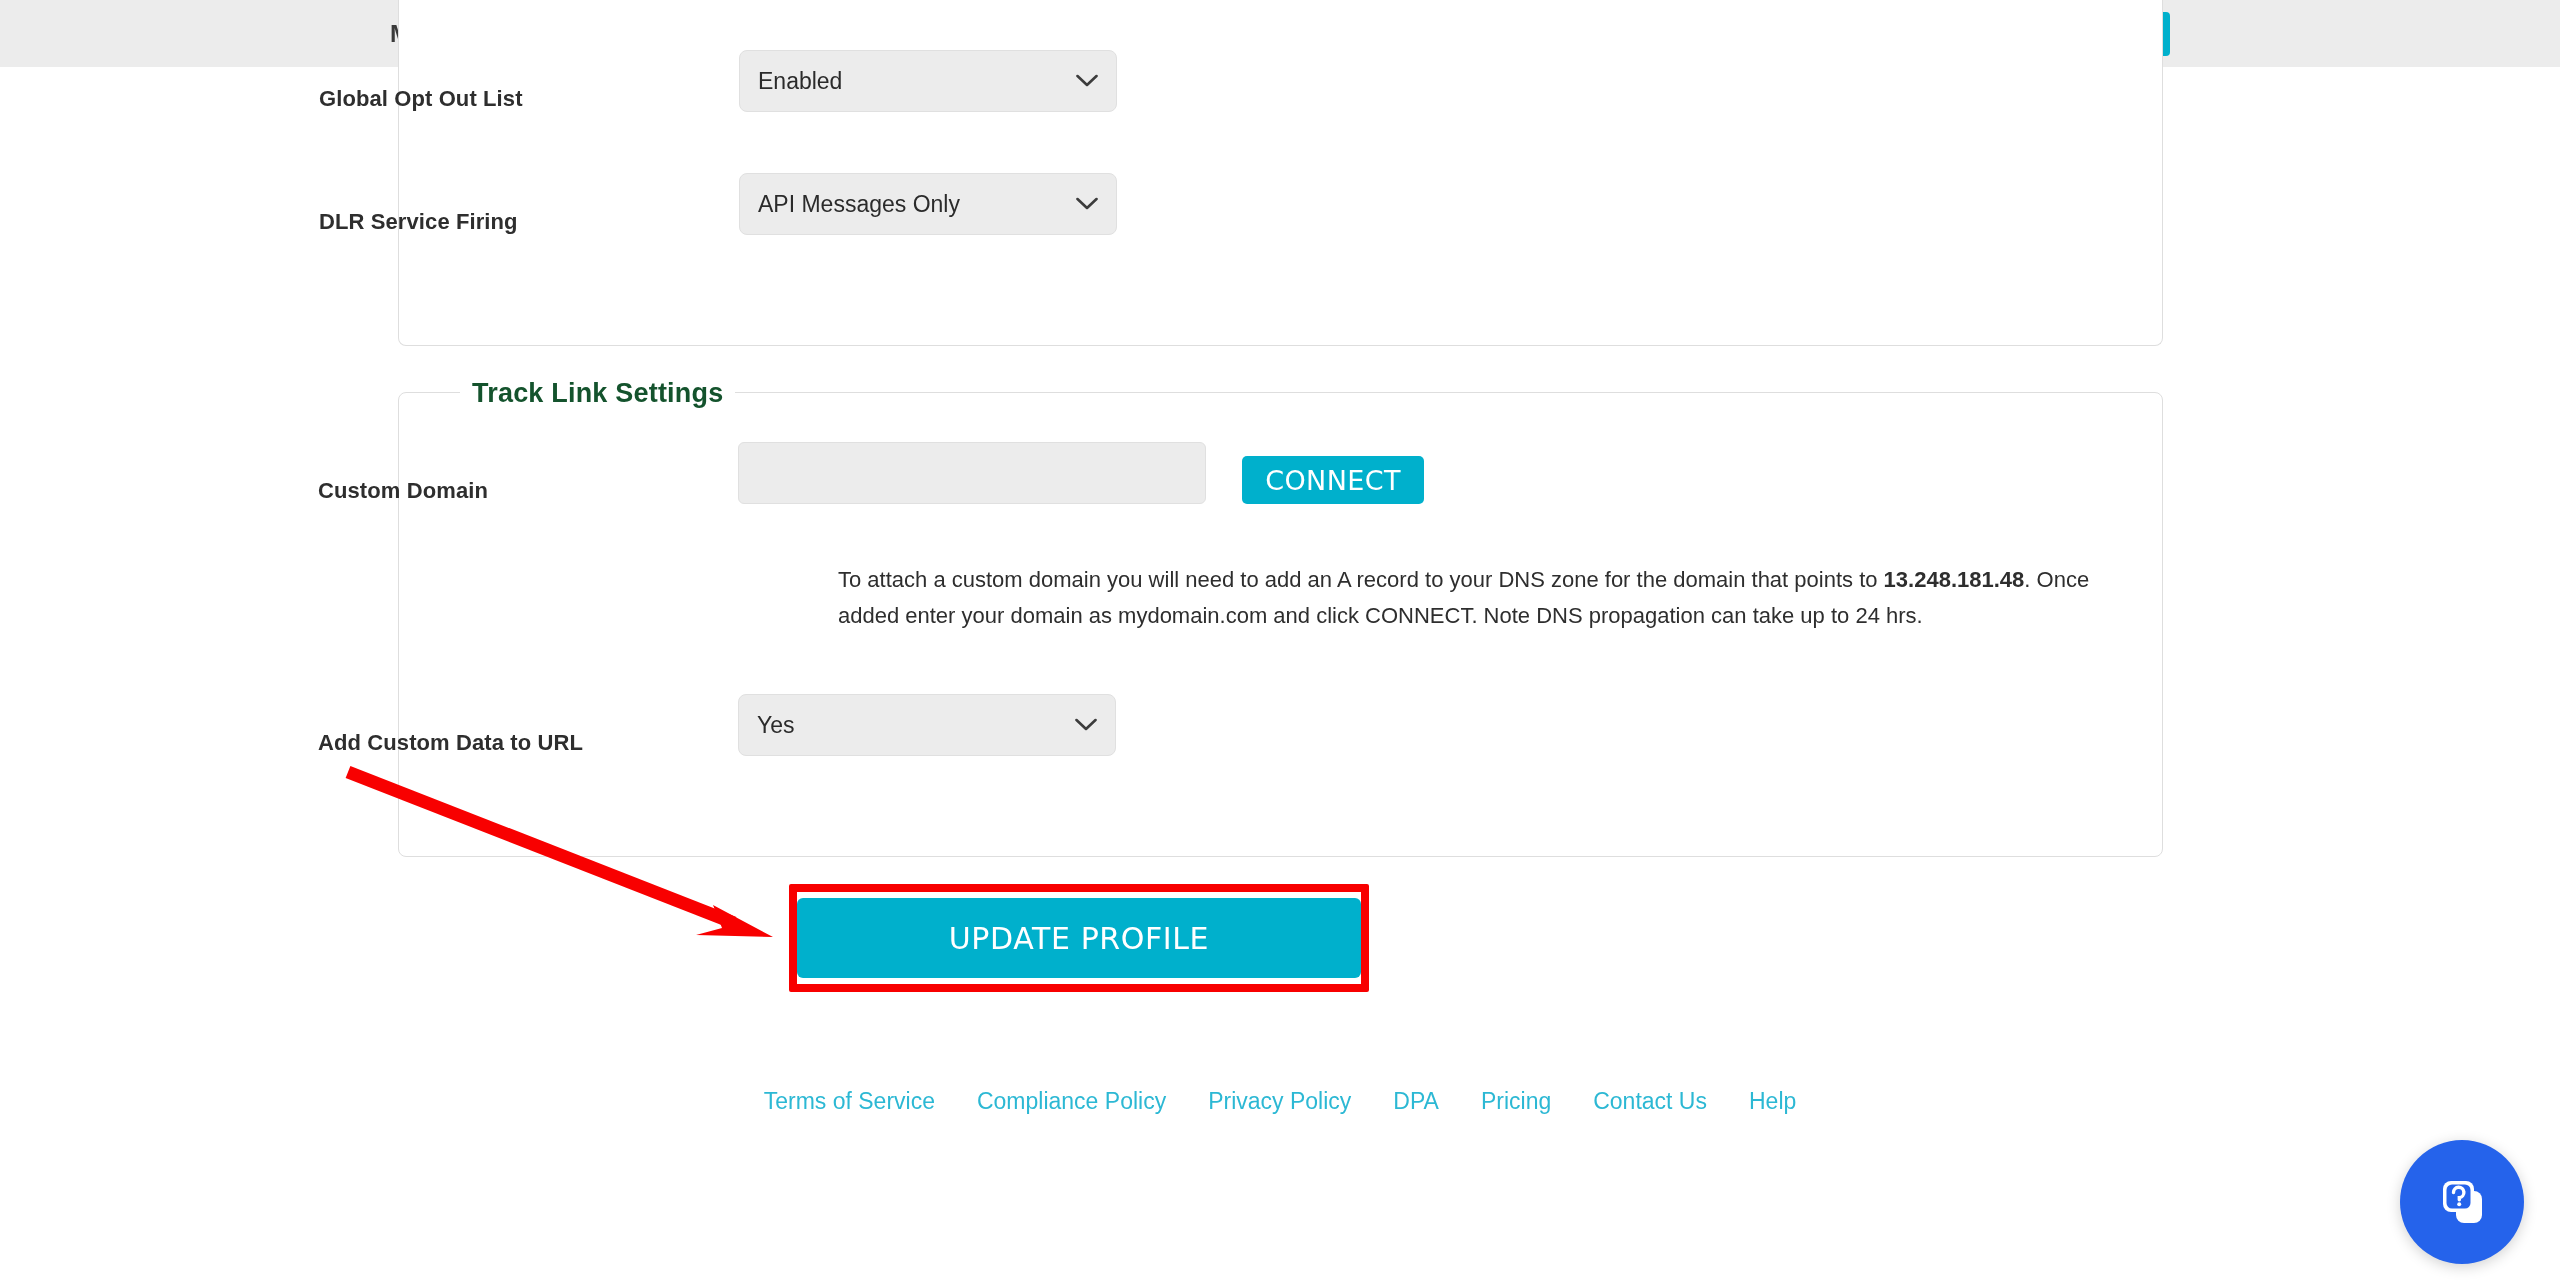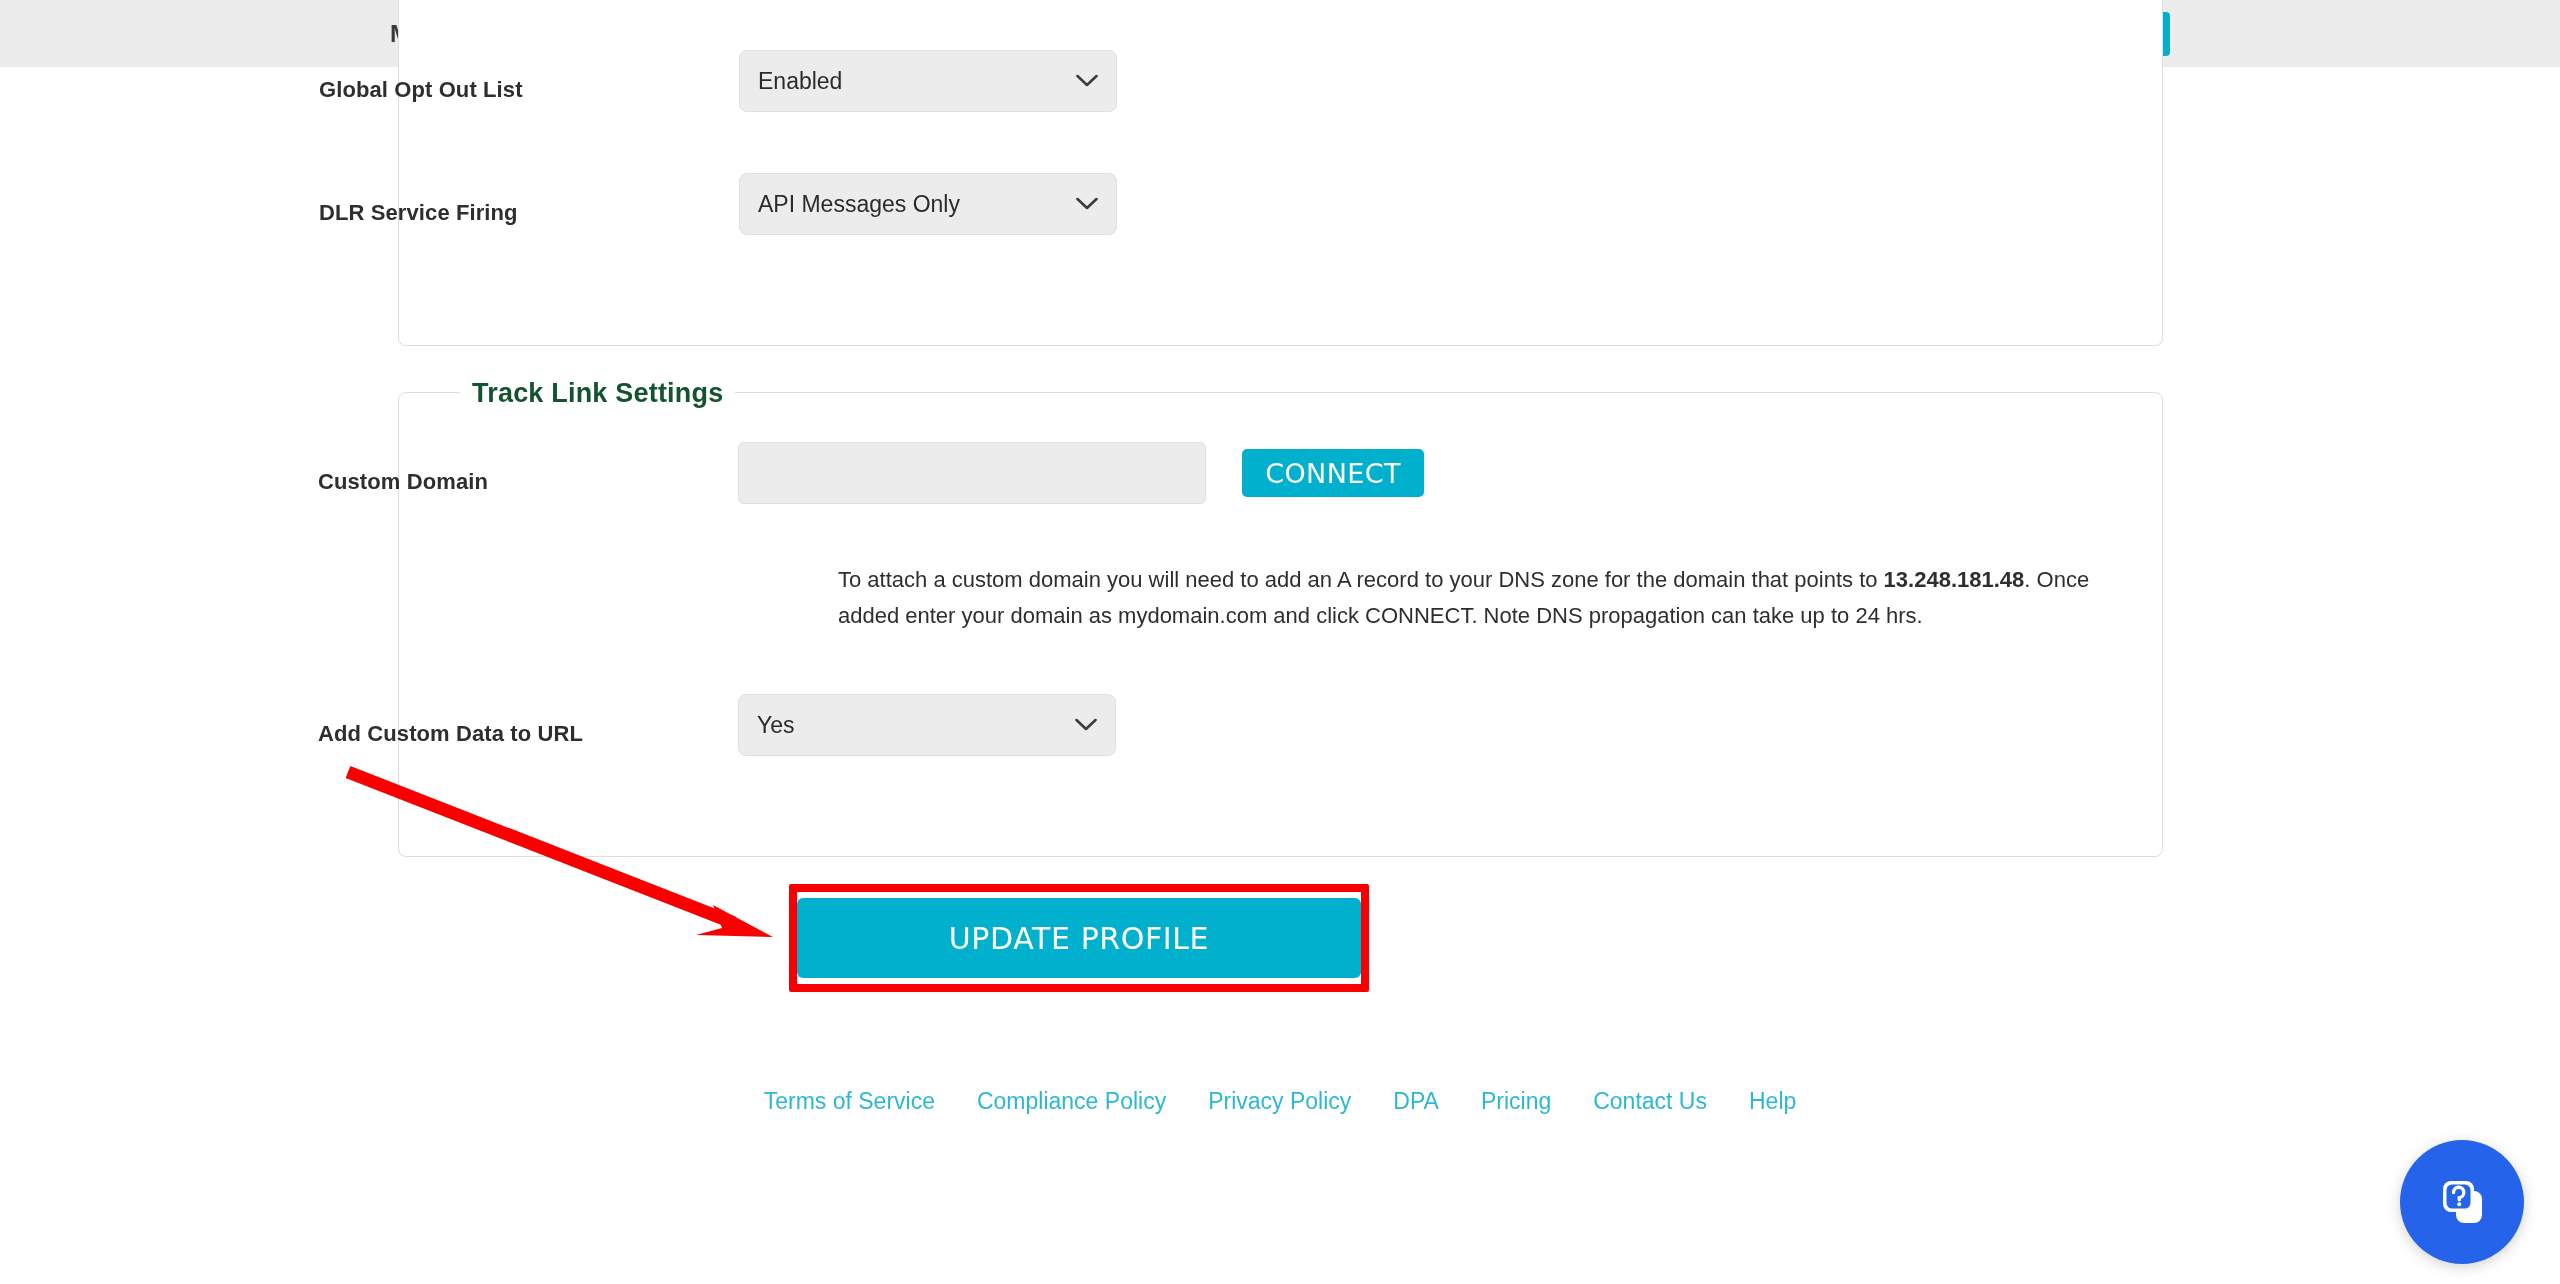--- a/index.html
+++ b/index.html
@@ -144,21 +144,21 @@
     background: #ffffff;
     padding: 0 12px;
     font-size: 27px;
     font-weight: bold;
     color: #14532d;
     letter-spacing: 0.2px;
     line-height: 30px;
   }
 
   
-  .frow { position: absolute; display: flex; align-items: center; }
+  .frow { position: absolute; display: flex; align-items: flex-end; }
   .flabel {
     font-size: 22px;
     font-weight: bold;
     color: #2e2e2e;
     letter-spacing: 0.1px;
     white-space: nowrap;
   }
   .fselect {
     position: relative;
     width: 378px;

